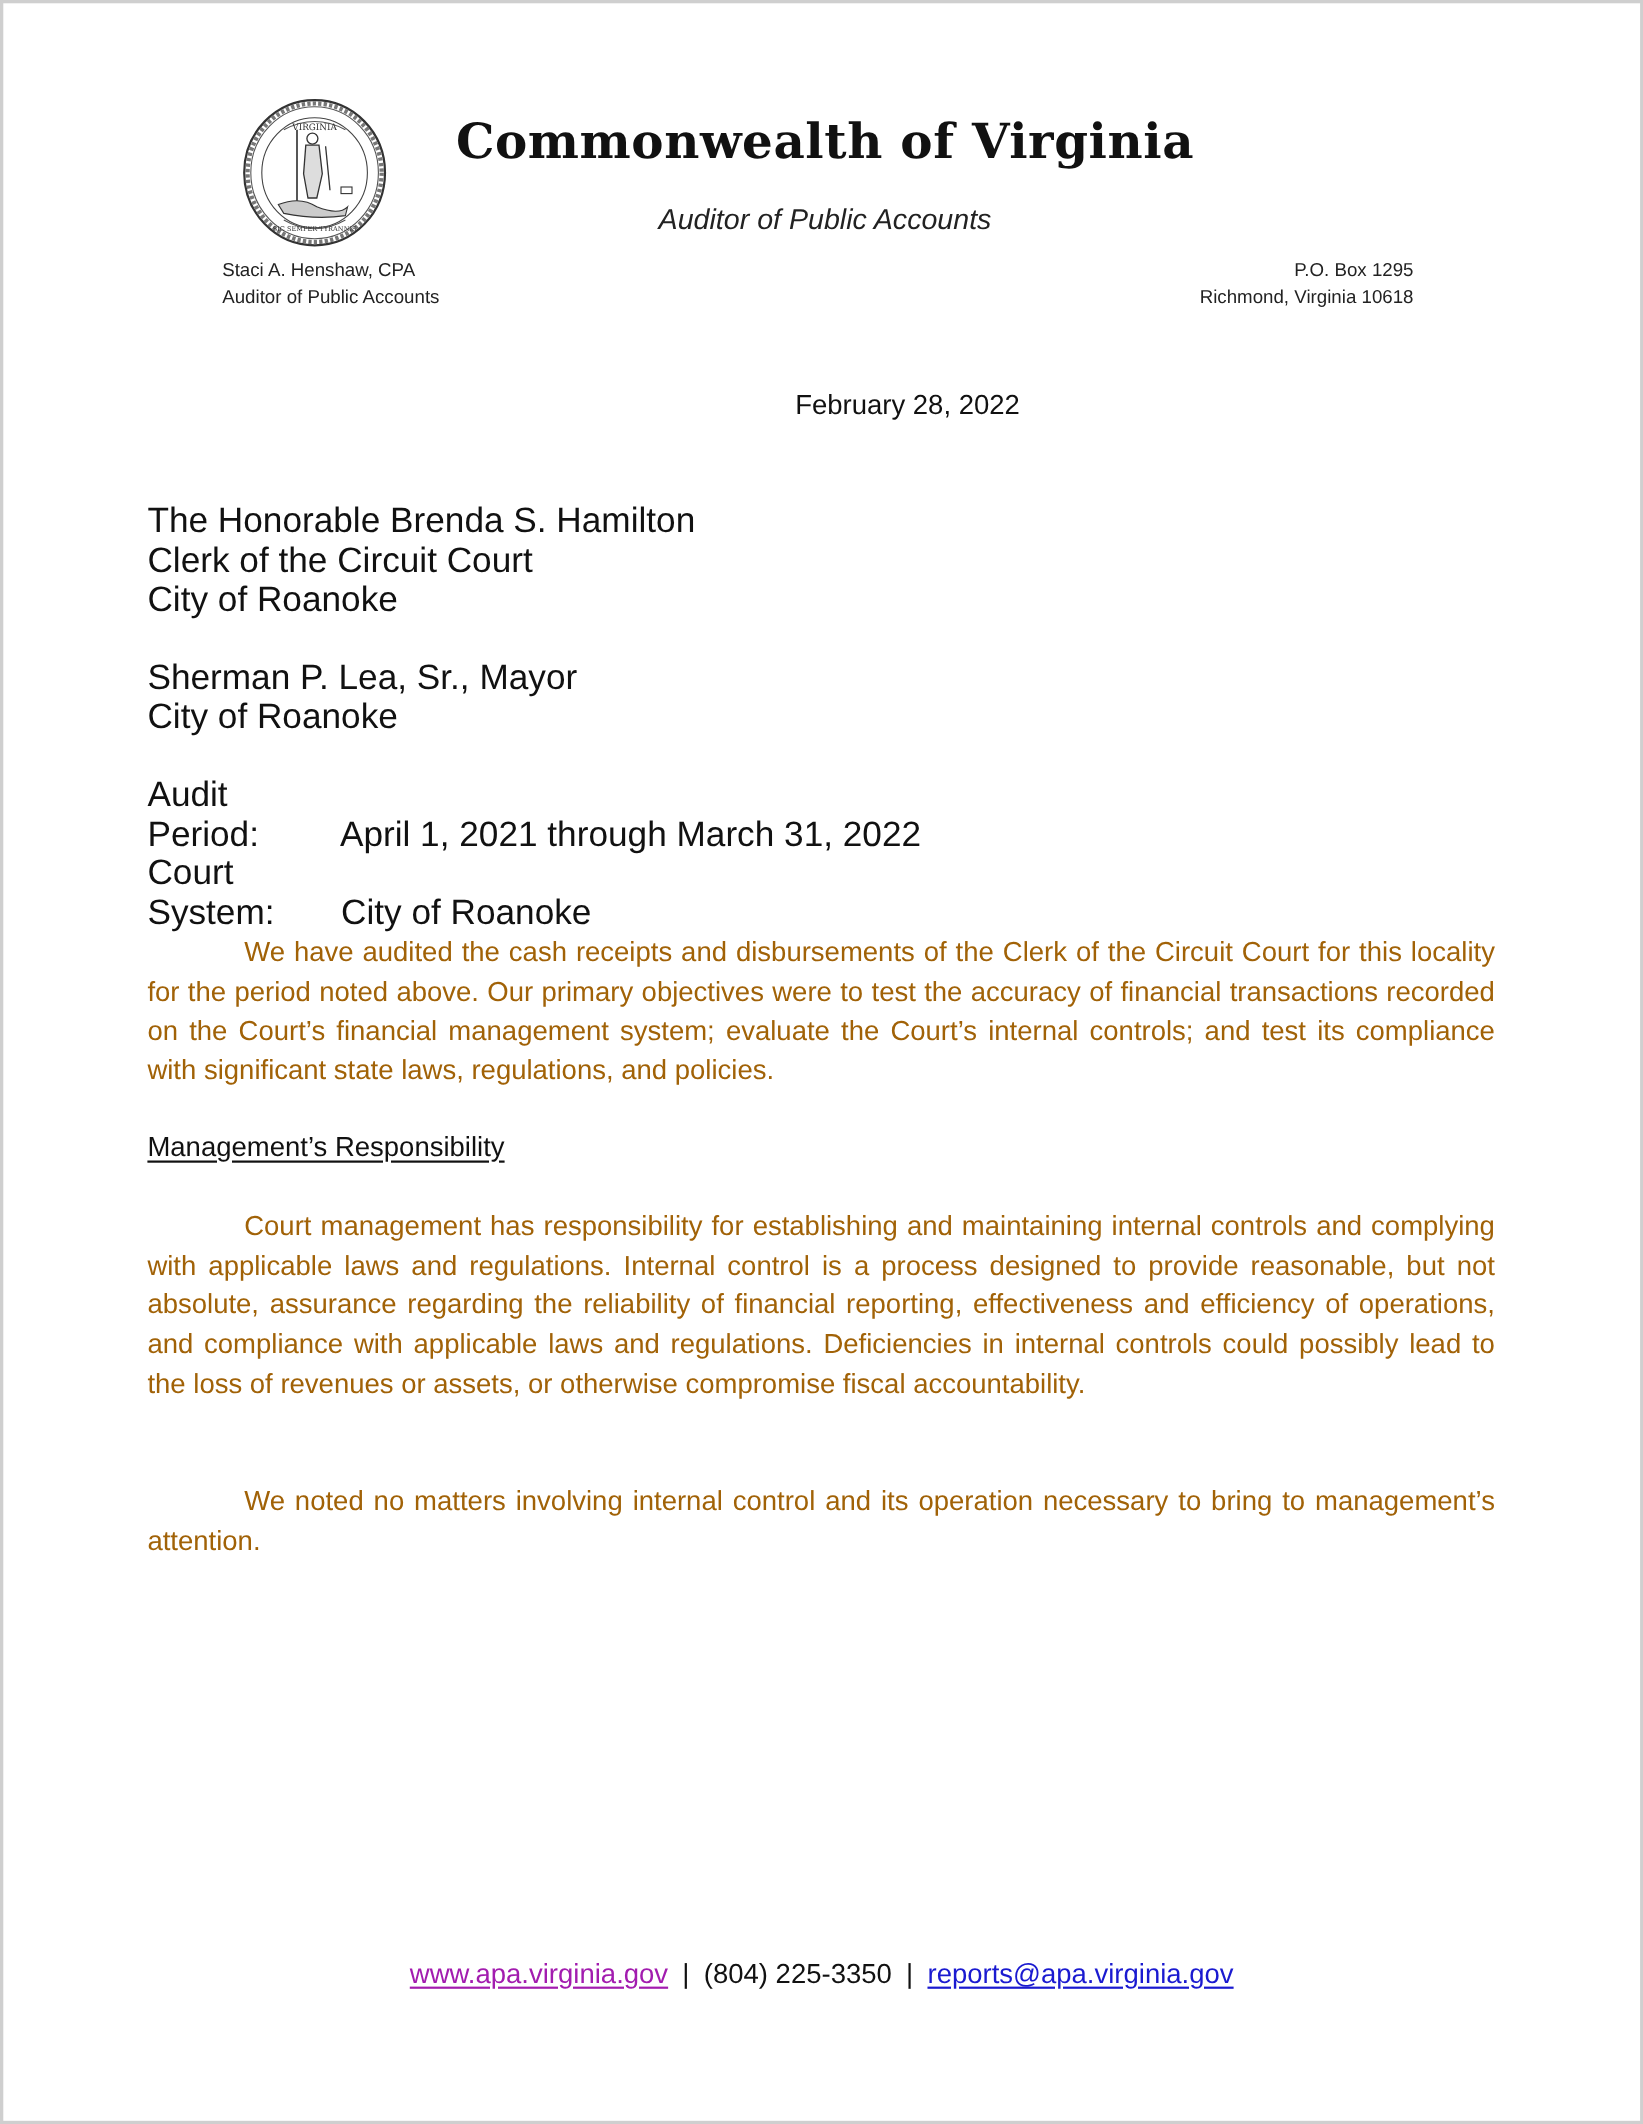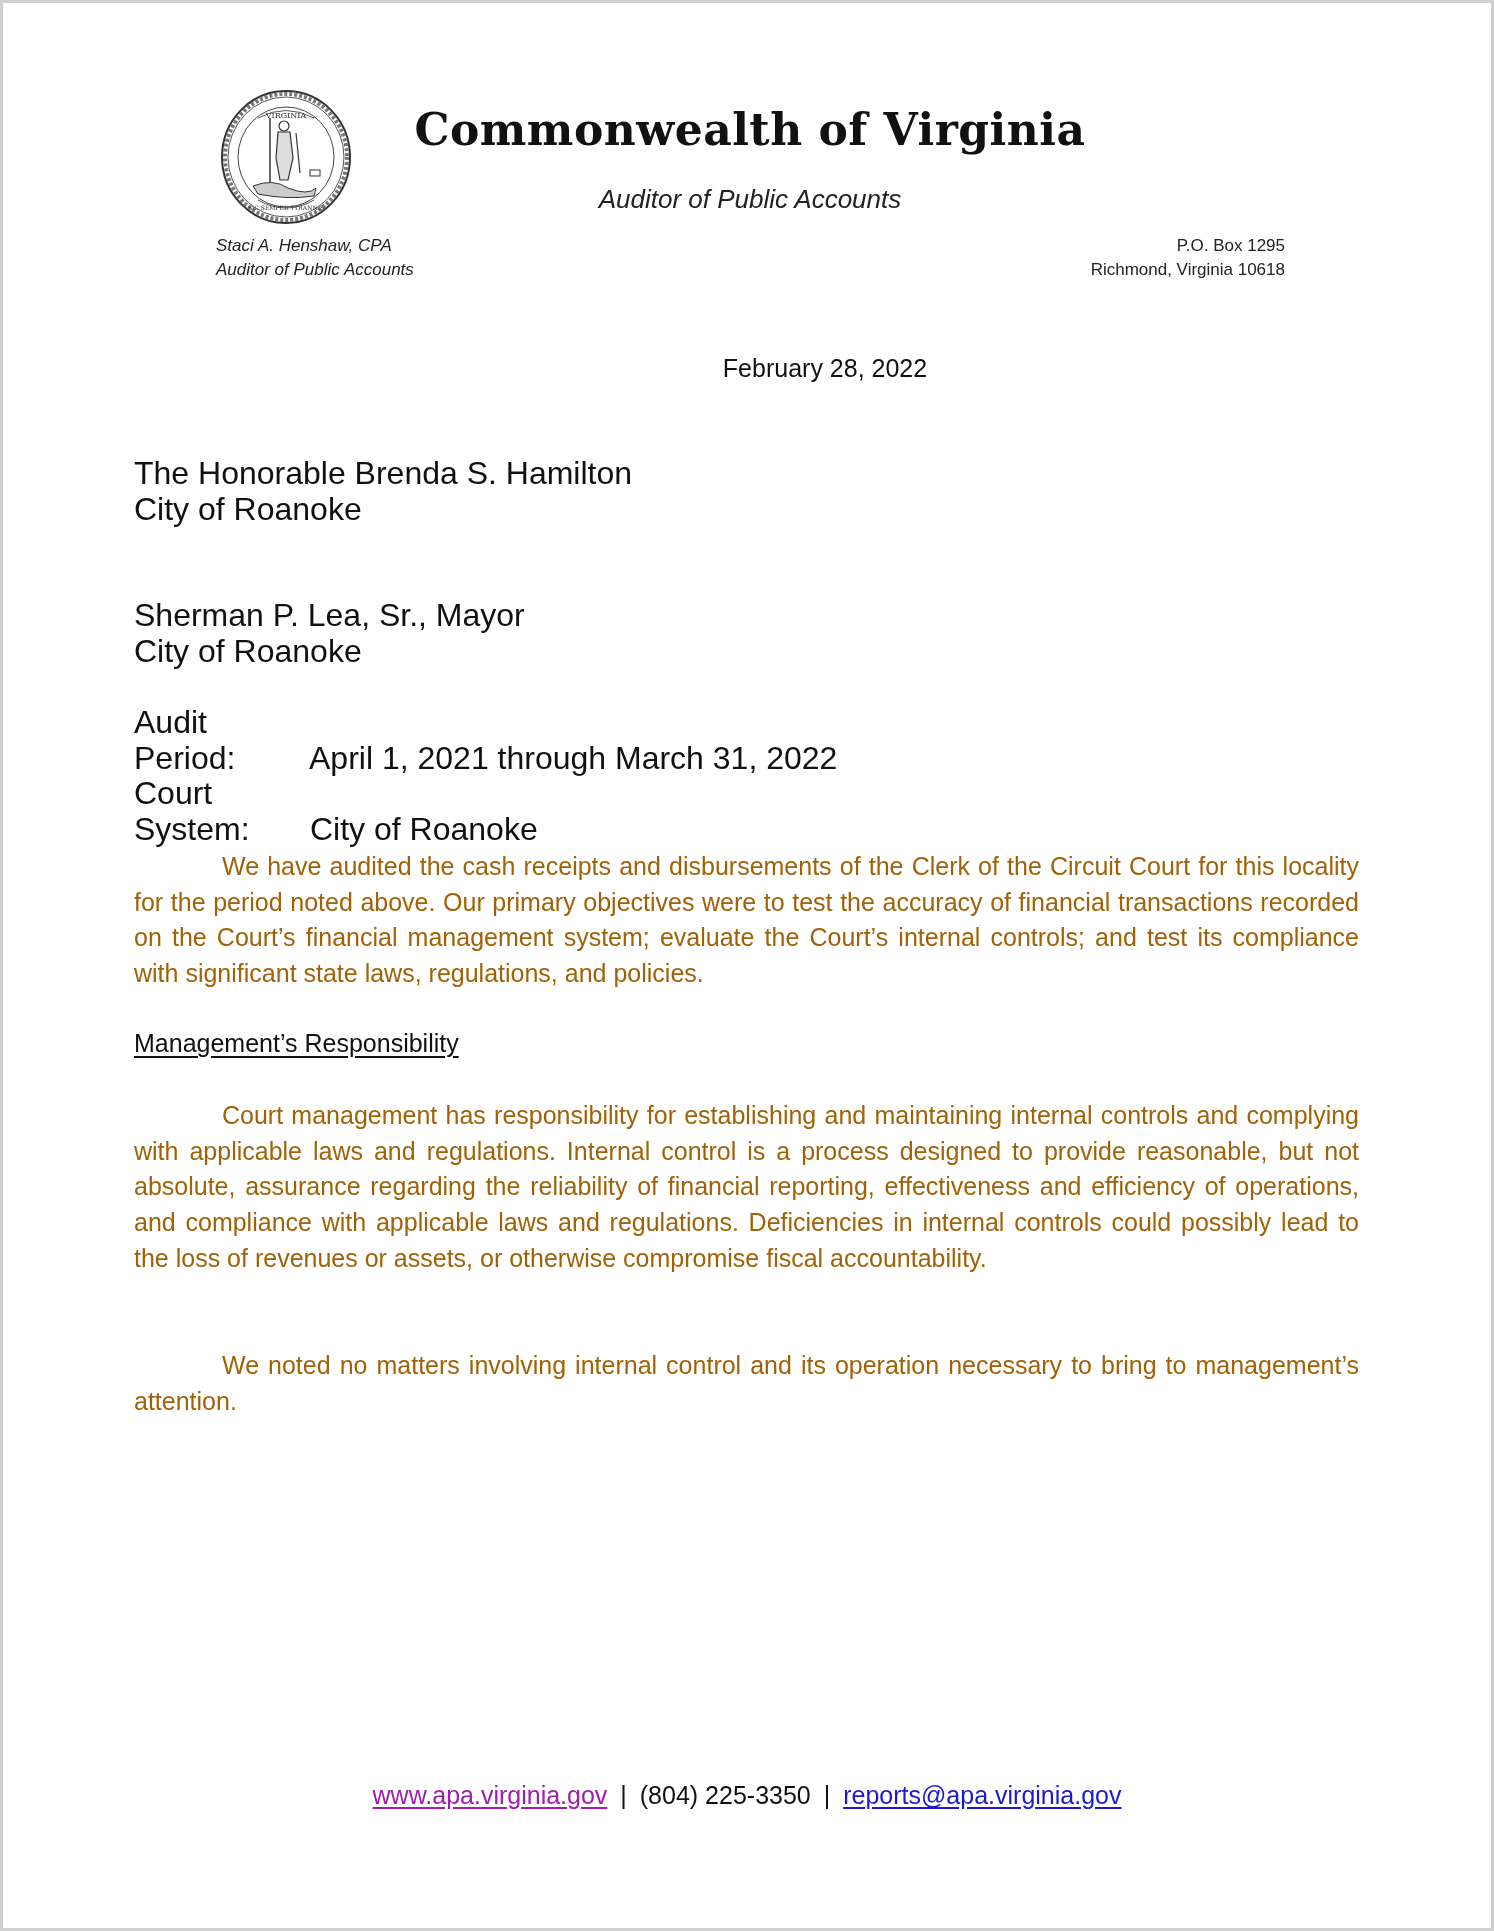--- a/index.html
+++ b/index.html
@@ -20,21 +20,21 @@
     font-family: "DejaVu Serif", serif; font-weight: bold; font-size: 44px;
     letter-spacing: 0.5px; color: #111; line-height: 60px;
   }
   .subtitle {
     position: absolute; left: 450px; width: 600px; top: 182px; text-align: center;
     font-style: italic; font-size: 26px; color: #222; line-height: 34px;
   }
   .hdr-left, .hdr-right {
     position: absolute; top: 234px; font-size: 17px; line-height: 24px; color: #222;
   }
-  .hdr-left { left: 216px; font-style: italic; }
+  .hdr-left { left: 202px; }
   .hdr-right { right: 209px; text-align: right; }
   .date {
     position: absolute; left: 700px; width: 250px; top: 352px;
     font-size: 25px; line-height: 32px; text-align: center;
   }
   .block {
     position: absolute; left: 134px; font-size: 32px; line-height: 35.7px; color: #111;
   }
   .addr1 { top: 456px; }
   .addr2 { top: 598px; }
@@ -94,20 +94,21 @@
 </div>
 <div class="hdr-right">
   <div>P.O. Box 1295</div>
   <div>Richmond, Virginia 10618</div>
 </div>
 
 <div class="date">February 28, 2022</div>
 
 <div class="block addr1">
   <div>The Honorable Brenda S. Hamilton</div>
+  <div>Clerk of the Circuit Court</div>
   <div>City of Roanoke</div>
 </div>
 
 <div class="block addr2">
   <div>Sherman P. Lea, Sr., Mayor</div>
   <div>City of Roanoke</div>
 </div>
 
 <div class="block meta">
   <div>

